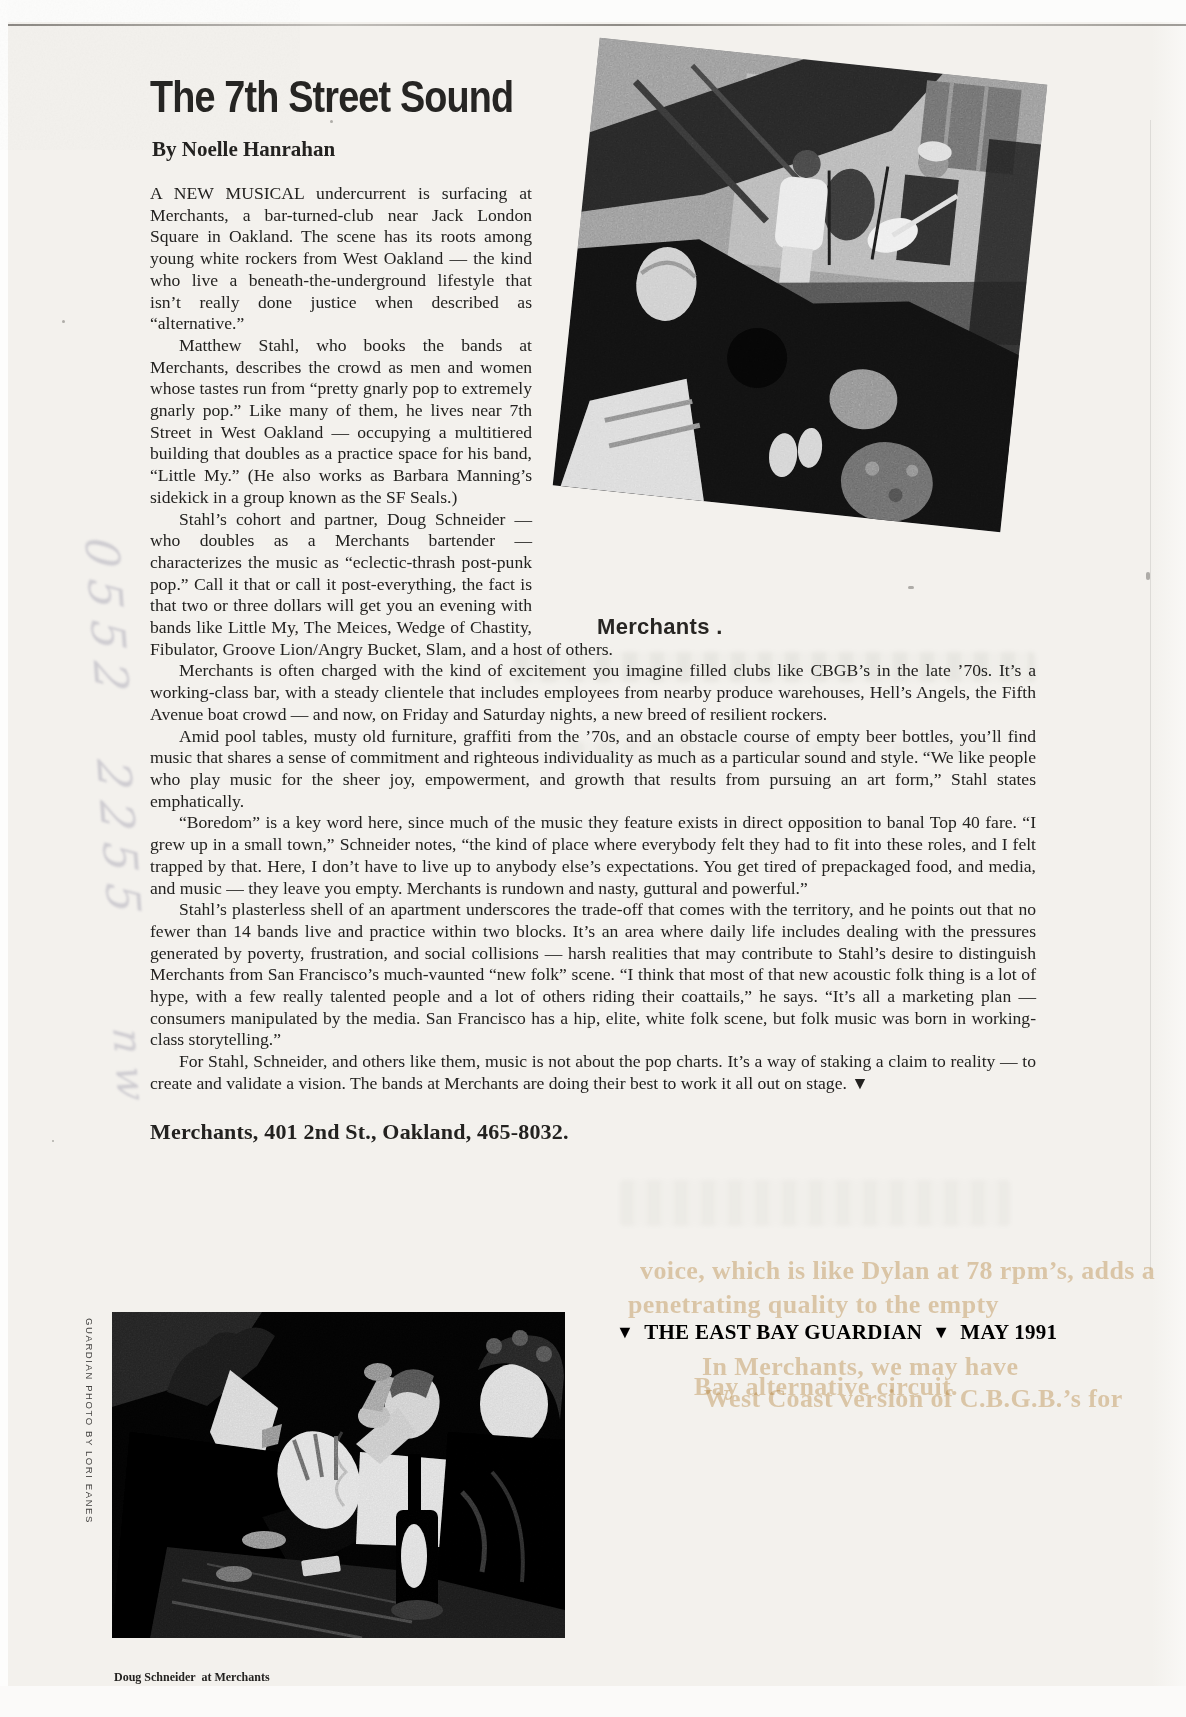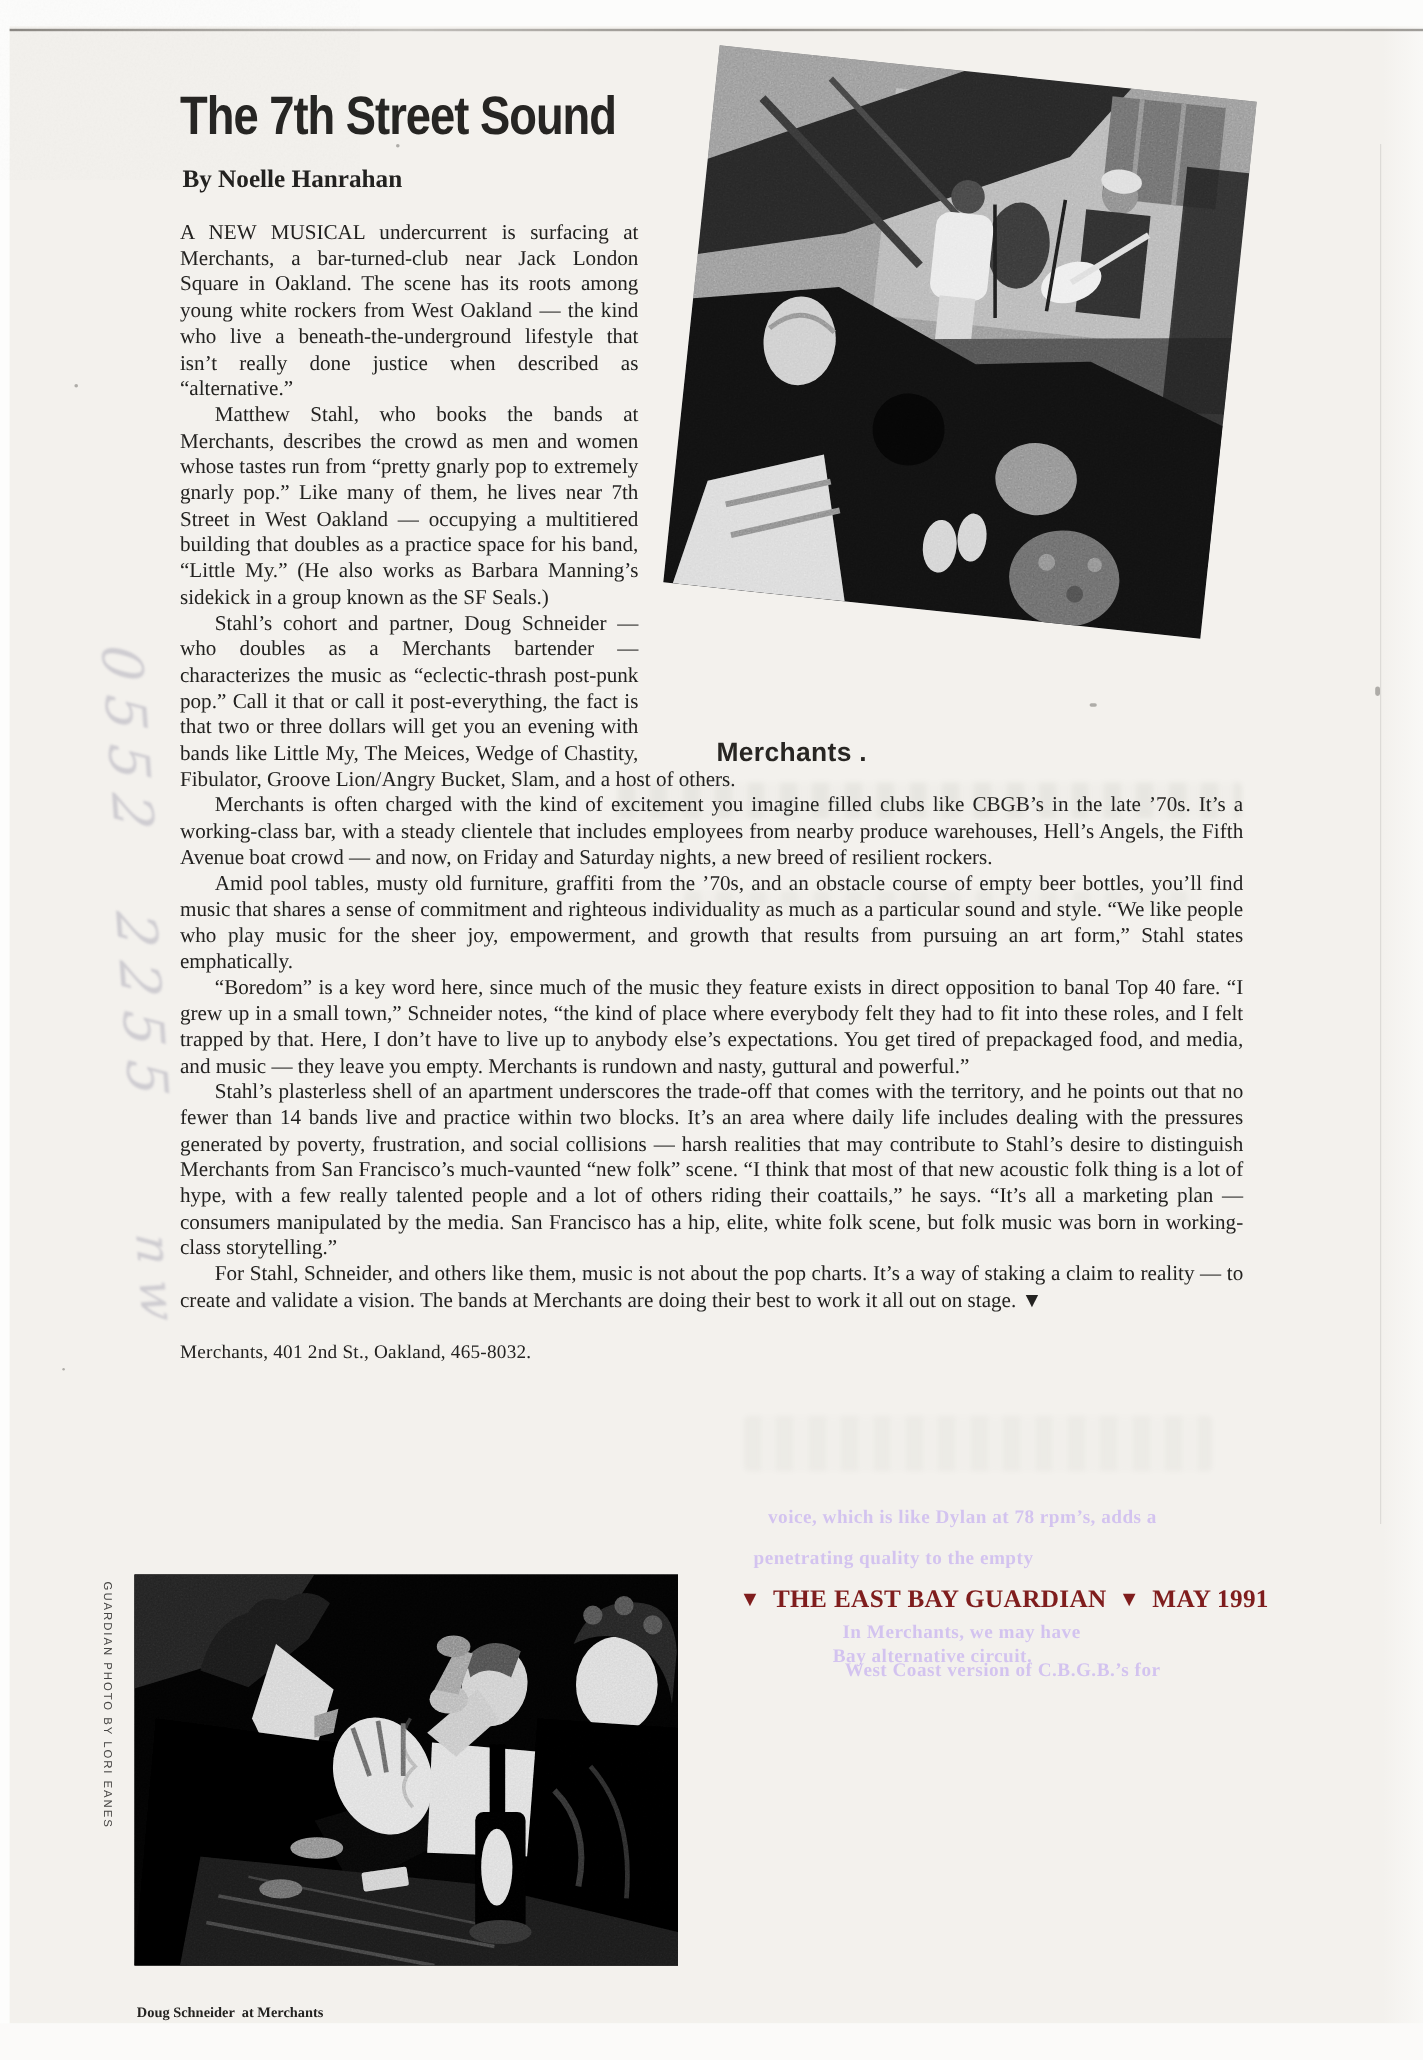--- a/index.html
+++ b/index.html
@@ -23,21 +23,21 @@
   
   .article{position:absolute;left:150px;top:74px;width:886px;z-index:2;}
   .title{
     margin:0 0 18px 0;font-family:"Liberation Sans",sans-serif;font-weight:900;
     font-size:45px;line-height:45px;letter-spacing:-1px;color:#262523;
     transform:scaleX(.84);transform-origin:left center;white-space:nowrap;
   }
   .byline{font-size:21px;font-weight:bold;margin:0 0 22px 2px;line-height:24px;}
   .article p{margin:0;font-size:17.6px;line-height:21.7px;text-align:justify;text-indent:29px;hyphens:auto;}
   .article p.first{text-indent:0;}
-  .address{margin-top:24px;font-weight:normal;font-size:16px;letter-spacing:.2px;clear:none;}
+  .address{margin-top:24px;font-weight:bold;font-size:22px;letter-spacing:.2px;clear:none;}
 
   
   .photo-float{float:right;width:502px;height:437px;position:relative;margin-left:2px;}
   .band-photo{
     position:absolute;left:41px;top:-123px;width:450px;height:450px;
     transform:rotate(6deg);overflow:hidden;background:#8f8c88;
     filter:grayscale(1) contrast(1.06);
   }
   .band-photo svg{display:block;width:100%;height:100%;}
   .band-caption{
@@ -50,26 +50,26 @@
   .bar-photo{position:absolute;left:112px;top:1312px;width:453px;height:326px;background:#0c0c0b;z-index:2;filter:grayscale(1) contrast(1.1);}
   .bar-photo svg{display:block;width:100%;height:100%;}
   .credit{
     position:absolute;left:84px;top:1318px;z-index:2;
     writing-mode:vertical-rl;font-family:"Liberation Sans",sans-serif;
     font-size:9.5px;letter-spacing:1.6px;color:#454442;
   }
   .bar-caption{position:absolute;left:114px;top:1670px;font-size:12px;font-weight:bold;white-space:pre;z-index:2;}
 
   
-  .footer-banner{position:absolute;left:616px;top:1320px;z-index:2;font-weight:bold;font-size:21px;letter-spacing:.3px;color:#7f1d1d;white-space:nowrap;}
+  .footer-banner{position:absolute;left:616px;top:1320px;z-index:2;font-weight:bold;font-size:21px;letter-spacing:.3px;color:#000000;white-space:nowrap;}
   .footer-banner .tri{display:inline-block;font-size:18px;transform:translateY(-1px);margin:0 10px;}
   .footer-banner .tri:first-child{margin-left:0;}
 
   
-  .ghost{position:absolute;font-size:16px;font-weight:bold;color:#8b5cf6;opacity:.3;filter:blur(.6px);letter-spacing:.4px;z-index:1;white-space:nowrap;}
+  .ghost{position:absolute;font-size:26px;font-weight:bold;color:#a16207;opacity:.3;filter:blur(.6px);letter-spacing:.4px;z-index:1;white-space:nowrap;}
   .smudge{position:absolute;z-index:1;border-radius:4px;filter:blur(2.2px);
     background:repeating-linear-gradient(90deg,rgba(128,133,118,.28) 0 14px,rgba(128,133,118,.07) 14px 27px);}
 
   
   .scribble{
     position:absolute;z-index:1;font-family:"DejaVu Serif",serif;font-style:italic;
     font-size:46px;color:#a3a1b0;opacity:.45;filter:blur(1px);letter-spacing:12px;
     transform:rotate(86deg) skewX(-8deg);transform-origin:left top;white-space:nowrap;
   }
 

